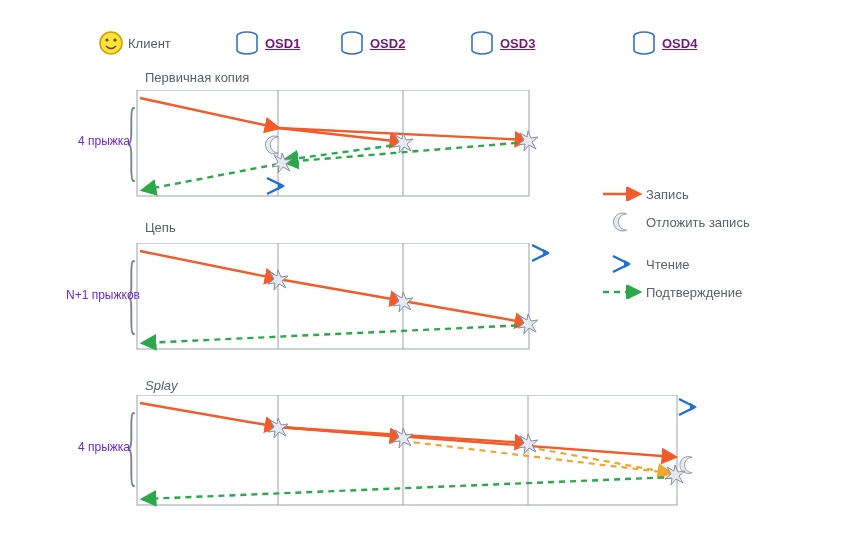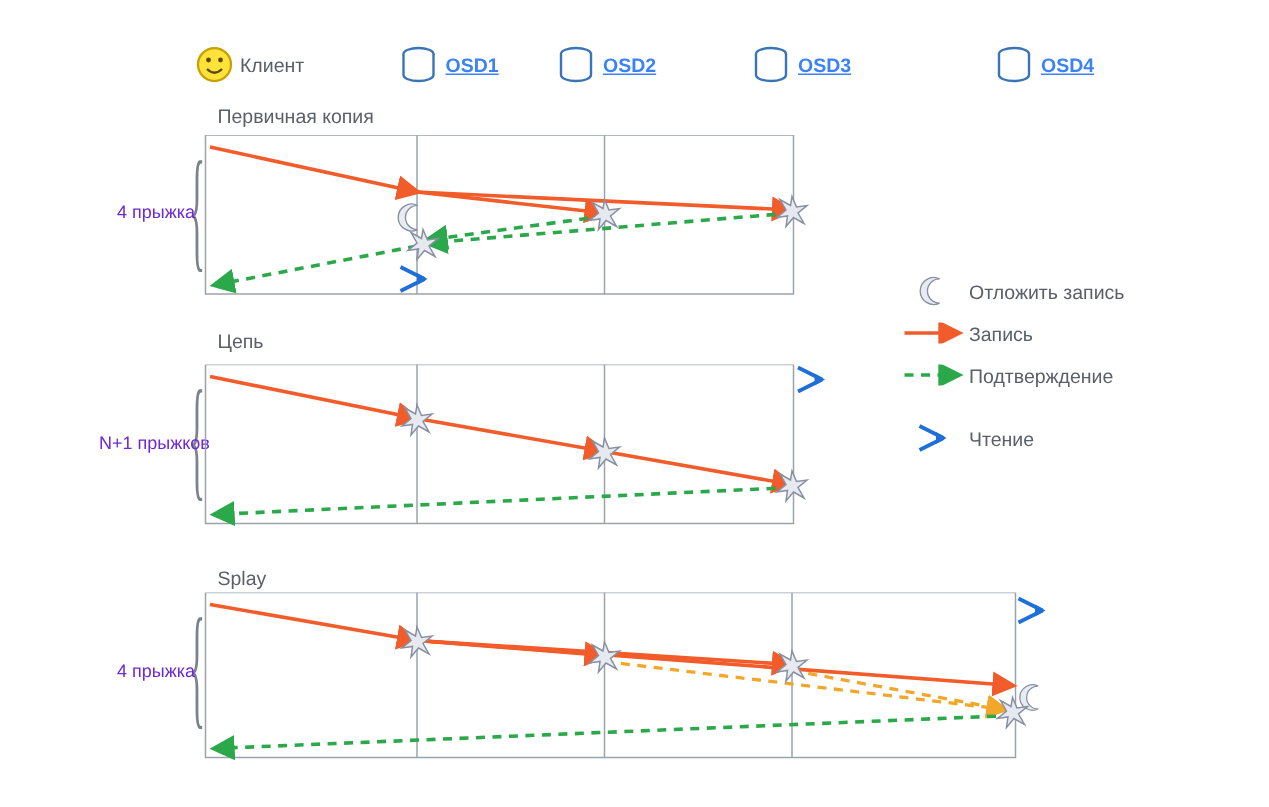--- a/index.html
+++ b/index.html
@@ -13,31 +13,30 @@
     background: #fff;
     position: relative;
     overflow: hidden;
   }
   .header {
     position: absolute;
     top: 30px;
     left: 0;
     width: 694px;
     height: 30px;
-    margin-left: 32px;
   }
   .hdr-item {
     position: absolute;
     display: flex;
     align-items: center;
   }
   .osd-label {
     text-decoration: underline;
     font-weight: bold;
-    color: #3b82f6;
+    color: #701a75;
     margin-left: 6px;
   }
   .client-label {
     margin-left: 4px;
   }
 
   
   .block {
     position: absolute;
     left: 135px;
@@ -67,21 +66,21 @@
     font-size: 13px;
     color: #5a6068;
   }
   .lg-row {
     display: flex;
     align-items: center;
     height: 28px;
   }
   .lg-ic { width: 46px; display:flex; justify-content:center; }
 
-  .splay-title { }
+  .splay-title { font-style: italic; }
 
   
   .brace {
     position: absolute;
     font-size: 90px;
     line-height: 1;
     color: #7a828a;
     font-family: "Times New Roman", serif;
     transform: scaleX(0.25);
     transform-origin: left center;
@@ -239,43 +238,43 @@
   <use href="#burst" transform="translate(393,49)"></use>
   <use href="#burst" transform="translate(540,80)"></use>
 
   <use href="#readmark" transform="translate(552,12)"></use>
 </svg>
 </div>
 
 <div class="legend">
   <div class="lg-row">
     <span class="lg-ic">
+      <svg width="44" height="14">
+          <line x1="2" y1="7" x2="38" y2="7" stroke="#f25b2a" stroke-width="2.4" marker-end="url(#arr-red)"></line>
+        </svg>
+    </span>
+    <span>Запись</span>
+  </div>
+  <div class="lg-row">
+    <span class="lg-ic">
       <svg width="44" height="22">
           <use href="#moon" transform="translate(20,11) scale(0.9)"></use>
         </svg>
     </span>
     <span>Отложить запись</span>
   </div>
-  <div class="lg-row">
-    <span class="lg-ic">
-      <svg width="44" height="14">
-          <line x1="2" y1="7" x2="38" y2="7" stroke="#f25b2a" stroke-width="2.4" marker-end="url(#arr-red)"></line>
-        </svg>
-    </span>
-    <span>Запись</span>
+  <div class="lg-row" style="margin-top:14px">
+    <span class="lg-ic">
+      <svg width="44" height="22">
+          <use href="#readmark" transform="translate(20,11)"></use>
+        </svg>
+    </span>
+    <span>Чтение</span>
   </div>
   <div class="lg-row">
     <span class="lg-ic">
       <svg width="44" height="14">
           <line x1="2" y1="7" x2="38" y2="7" stroke="#2aa84a" stroke-width="2.4" stroke-dasharray="6 5" marker-end="url(#arr-green)"></line>
         </svg>
     </span>
     <span>Подтверждение</span>
   </div>
-  <div class="lg-row" style="margin-top:14px">
-    <span class="lg-ic">
-      <svg width="44" height="22">
-          <use href="#readmark" transform="translate(20,11)"></use>
-        </svg>
-    </span>
-    <span>Чтение</span>
-  </div>
 </div>
 
 </body></html>

